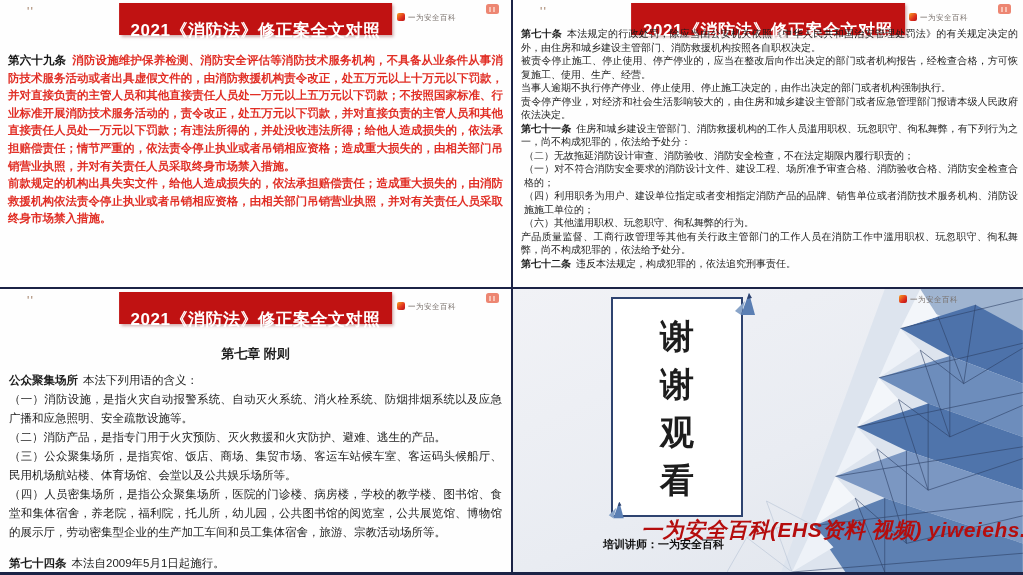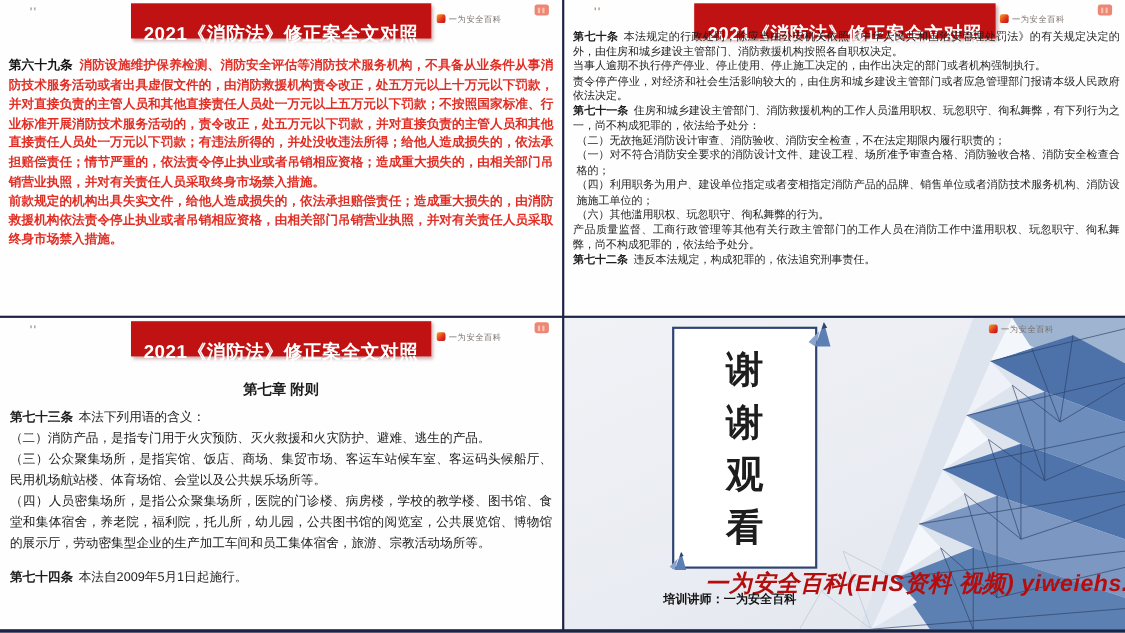--- a/index.html
+++ b/index.html
@@ -100,20 +100,21 @@
     <section class="slide">
       <span class="corner-mark">''</span>
       <div class="titlebar">2021《消防法》修正案全文对照</div>
       <div class="logo">
         <span class="logo-mark"></span>
         <span class="logo-text">一为安全百科</span>
       </div>
       <div class="badge"></div>
       <div class="body-tr">
         <p><span class="label">第七十条</span><span>本法规定的行政处罚，除应当由公安机关依照《中华人民共和国治安管理处罚法》的有关规定决定的外，由住房和城乡建设主管部门、消防救援机构按照各自职权决定。</span></p>
+        <p>被责令停止施工、停止使用、停产停业的，应当在整改后向作出决定的部门或者机构报告，经检查合格，方可恢复施工、使用、生产、经营。</p>
         <p>当事人逾期不执行停产停业、停止使用、停止施工决定的，由作出决定的部门或者机构强制执行。</p>
         <p>责令停产停业，对经济和社会生活影响较大的，由住房和城乡建设主管部门或者应急管理部门报请本级人民政府依法决定。</p>
         <p><span class="label">第七十一条</span><span>住房和城乡建设主管部门、消防救援机构的工作人员滥用职权、玩忽职守、徇私舞弊，有下列行为之一，尚不构成犯罪的，依法给予处分：</span></p>
         <p class="item">（二）无故拖延消防设计审查、消防验收、消防安全检查，不在法定期限内履行职责的；</p>
         <p class="item">（一）对不符合消防安全要求的消防设计文件、建设工程、场所准予审查合格、消防验收合格、消防安全检查合格的；</p>
         <p class="item">（四）利用职务为用户、建设单位指定或者变相指定消防产品的品牌、销售单位或者消防技术服务机构、消防设施施工单位的；</p>
         <p class="item">（六）其他滥用职权、玩忽职守、徇私舞弊的行为。</p>
         <p>产品质量监督、工商行政管理等其他有关行政主管部门的工作人员在消防工作中滥用职权、玩忽职守、徇私舞弊，尚不构成犯罪的，依法给予处分。</p>
         <p><span class="label">第七十二条</span><span>违反本法规定，构成犯罪的，依法追究刑事责任。</span></p>
       </div>
@@ -122,21 +123,22 @@
     <section class="slide">
       <span class="corner-mark">''</span>
       <div class="titlebar">2021《消防法》修正案全文对照</div>
       <div class="logo">
         <span class="logo-mark"></span>
         <span class="logo-text">一为安全百科</span>
       </div>
       <div class="badge"></div>
       <div class="chapter-heading">第七章 附则</div>
       <div class="body-bl">
-        <p><span class="label">第七十三条</span><span>本法下列用语的含义：</span></p>
+        <p><span class="label">公众聚集场所</span><span>本法下列用语的含义：</span></p>
+        <p>（一）消防设施，是指火灾自动报警系统、自动灭火系统、消火栓系统、防烟排烟系统以及应急广播和应急照明、安全疏散设施等。</p>
         <p>（二）消防产品，是指专门用于火灾预防、灭火救援和火灾防护、避难、逃生的产品。</p>
         <p>（三）公众聚集场所，是指宾馆、饭店、商场、集贸市场、客运车站候车室、客运码头候船厅、民用机场航站楼、体育场馆、会堂以及公共娱乐场所等。</p>
         <p>（四）人员密集场所，是指公众聚集场所，医院的门诊楼、病房楼，学校的教学楼、图书馆、食堂和集体宿舍，养老院，福利院，托儿所，幼儿园，公共图书馆的阅览室，公共展览馆、博物馆的展示厅，劳动密集型企业的生产加工车间和员工集体宿舍，旅游、宗教活动场所等。</p>
         <p class="last-article"><span class="label">第七十四条</span><span>本法自2009年5月1日起施行。</span></p>
       </div>
     </section>
 
     <section class="slide slide-br">
       <svg class="building" viewBox="0 0 300 287" preserveAspectRatio="xMaxYMid slice">
         <polygon points="160,0 300,0 300,287 55,287" fill="#dde4ee"></polygon>

